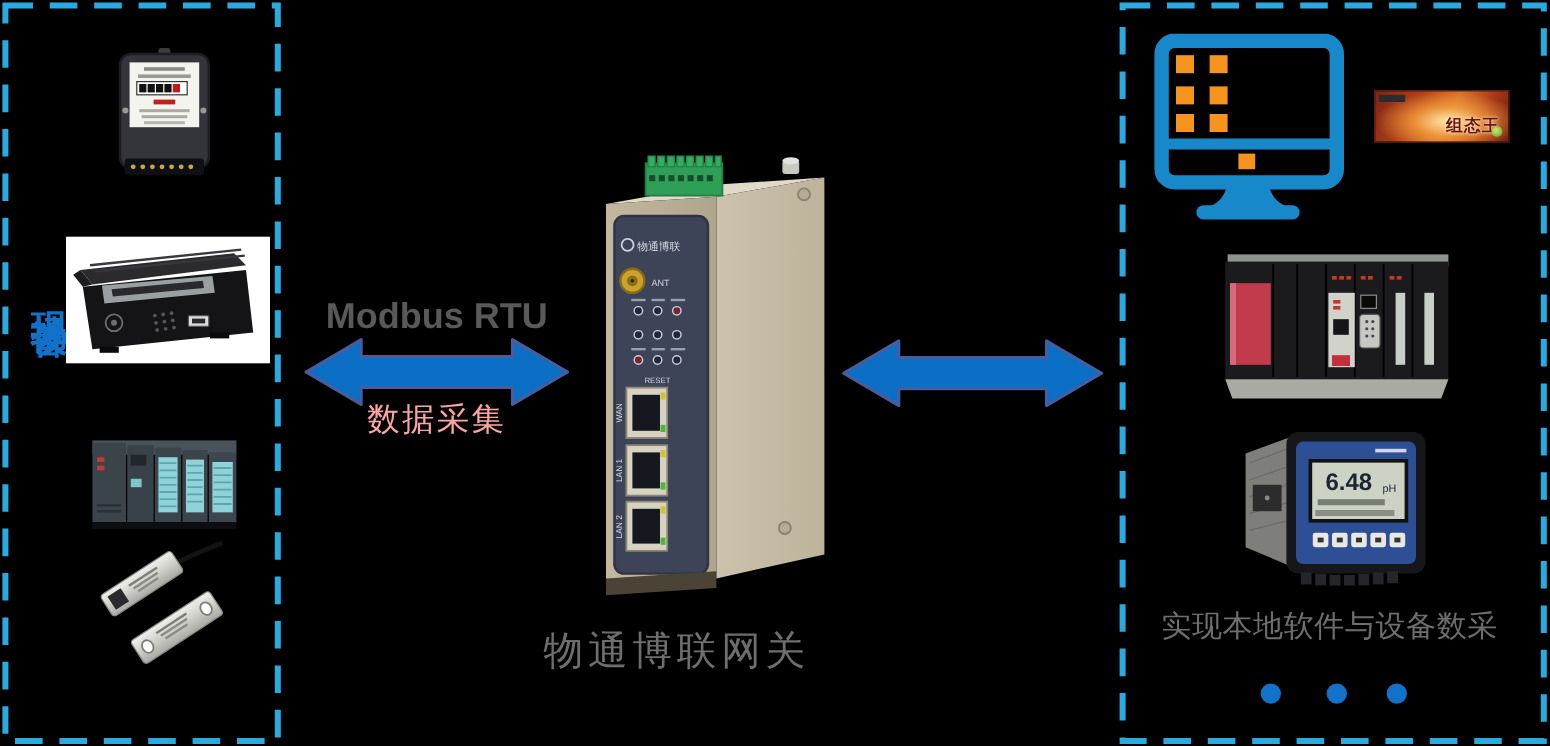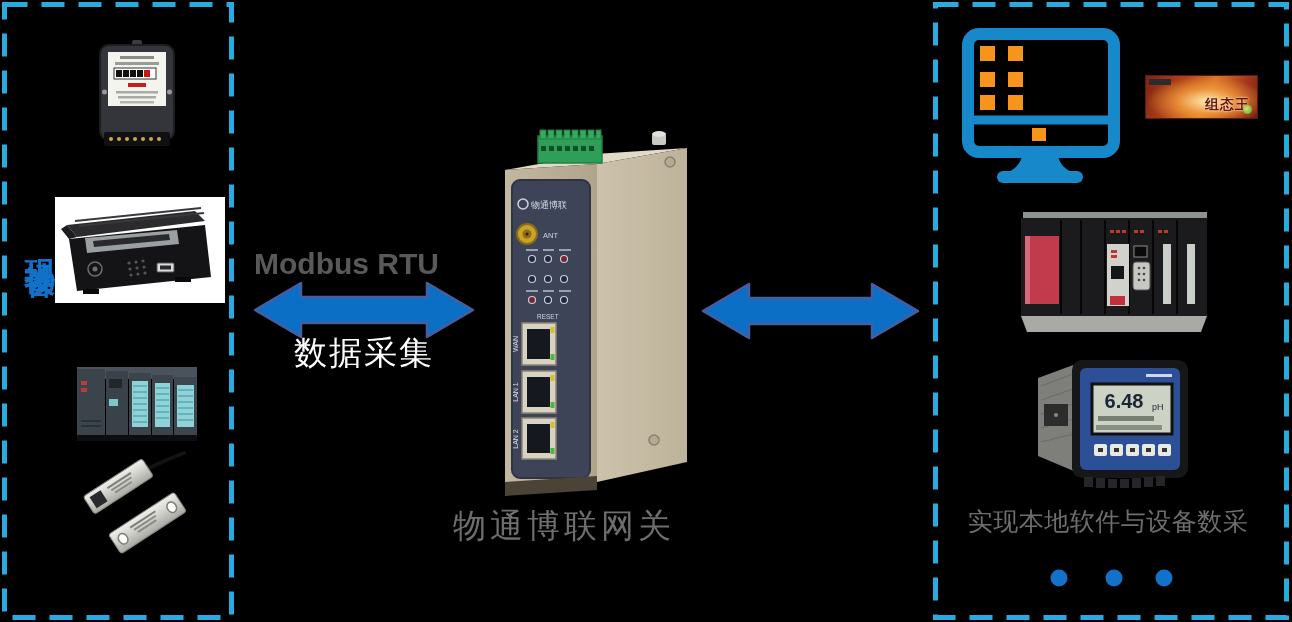--- a/index.html
+++ b/index.html
@@ -7,27 +7,27 @@
   body { font-family:"Liberation Sans", sans-serif; }
   #stage {
     position:relative; width:1292px; height:622px; background:#000000; overflow:hidden;
   }
   .abs { position:absolute; }
   .vlabel {
     writing-mode:vertical-rl; text-orientation:upright;
     font-size:30px; font-weight:700; color:#1272C9; letter-spacing:3px;
   }
   .proto {
-    font-size:30px; font-weight:600; color:#595959; text-align:left; width:220px;
+    font-size:30px; font-weight:600; color:#595959; text-align:center; width:220px;
   }
   .cap-cn {
-    font-size:33px; font-weight:400; color:#ffffff; text-align:center; width:220px; letter-spacing:2px;
+    font-size:27px; font-weight:400; color:#fca5a5; text-align:center; width:220px; letter-spacing:2px;
   }
   .gw-caption {
-    font-size:33px; color:#6E6E6E; text-align:center; width:300px; letter-spacing:4px;
+    font-size:33px; color:#6E6E6E; text-align:center; width:300px; letter-spacing:4px;margin-top:16px;
   }
   .right-caption {
     font-size:25px; color:#6E6E6E; text-align:center; width:360px; letter-spacing:0.5px;
   }
   .splash {
     width:113px; height:44px; border:1px solid #5a1c10;
     background:
       radial-gradient(ellipse at 55% 60%, rgba(255,238,180,0.95) 0%, rgba(246,160,60,0.75) 35%, rgba(0,0,0,0) 70%),
       linear-gradient(115deg, #7e2414 0%, #b04018 30%, #d9732c 55%, #a23318 80%, #6e1f10 100%);
     position:absolute; overflow:hidden;

